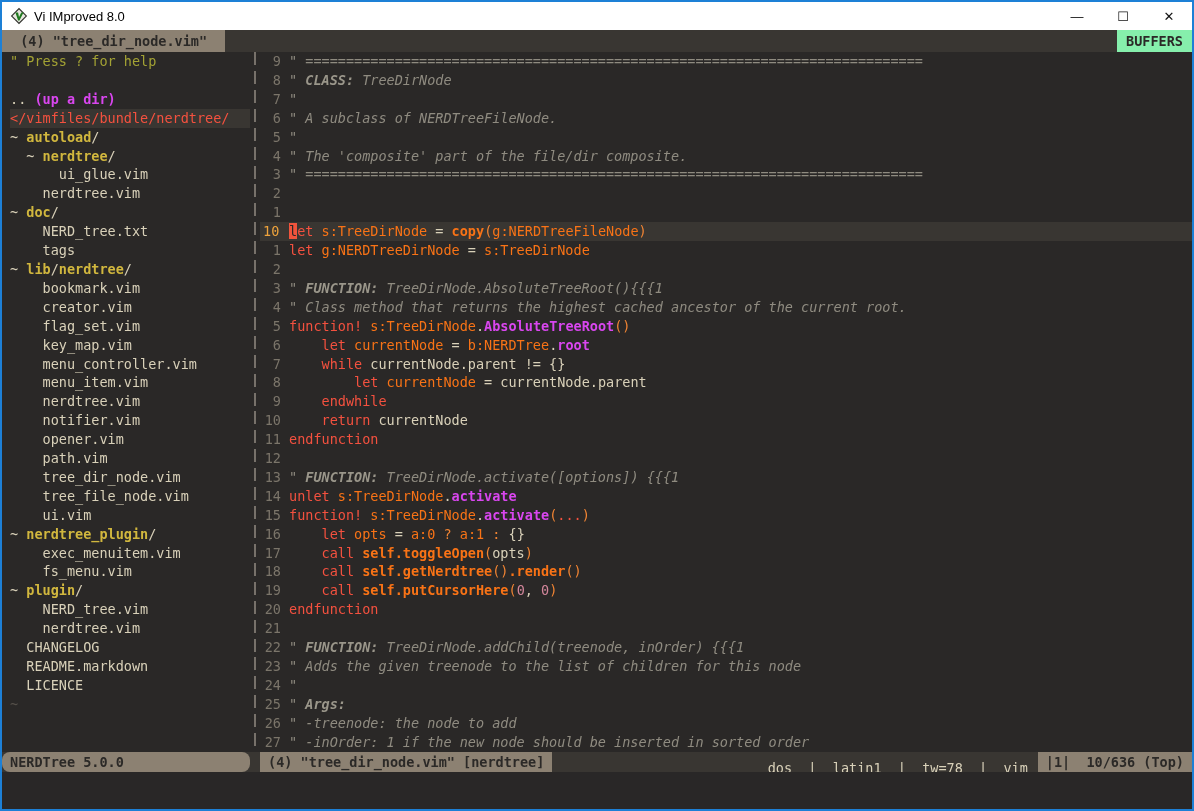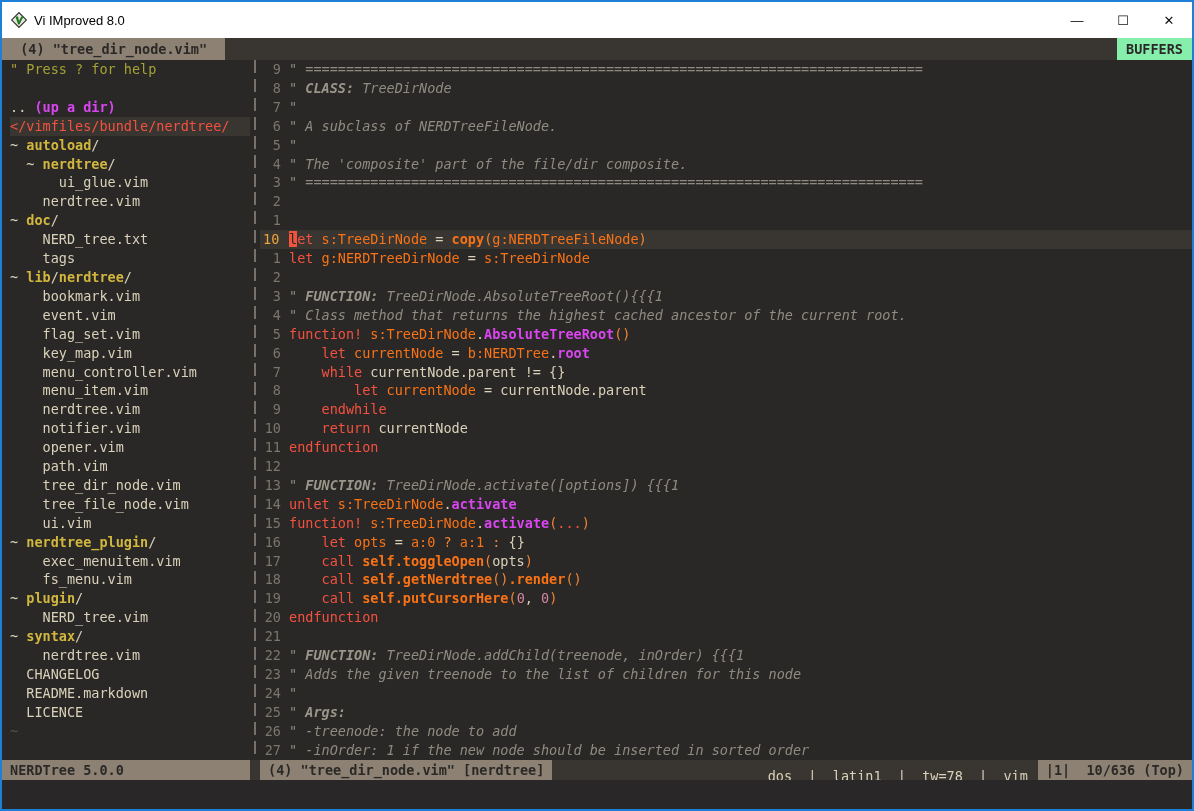--- a/index.html
+++ b/index.html
@@ -7,21 +7,21 @@
   .window {
     width:1194px; height:811px;
     border:2px solid #1d80d6;
     background:#2a2827;
     font-family:"DejaVu Sans Mono", monospace;
     position:relative; overflow:hidden;
     display:flex; flex-direction:column;
   }
   
   .titlebar {
-    height:36px; background:#ffffff; color:#000;
+    height:28px; background:#ffffff; color:#000;
     display:flex; align-items:center;
     font-family:"Liberation Sans", sans-serif; font-size:13px;
     flex:0 0 auto;
   }
   .titlebar .appicon { width:18px; height:18px; margin:0 6px 0 8px; flex:0 0 auto; }
   .titlebar .title { flex:1 1 auto; }
   .win-btn {
     width:46px; height:28px; display:flex; align-items:center; justify-content:center;
     font-size:13px; color:#111; cursor:default;
   }
@@ -71,21 +71,21 @@
   .t-help { color:#a3a234; }
   .t-root { color:#f4513f; }
   .t-tilde{ color:#55504a; }
   .t-cur  { background:#f0543c; color:#2a2827; }
   
   .statusline {
     height:20px; background:#393632; display:flex; align-items:stretch;
     font-size:13.5px; flex:0 0 auto; white-space:pre;
   }
   .st-gray { background:#8c8172; color:#2b2927; font-weight:bold; display:flex; align-items:center; padding:0 8px; }
-  .st-left { width:248px; flex:0 0 auto; }
+  .st-left { width:248px; flex:0 0 auto;border-radius:8px; }
   .st-gap  { width:10px; flex:0 0 auto; }
   .st-fill { flex:1 1 auto; }
   .st-dark { color:#d9d1b9; display:flex; align-items:center; padding:16px 10px; }
   
   .cmdline { flex:1 1 auto; background:#292727; }
 </style>
 </head>
 <body>
 
 <div class="window">
@@ -115,38 +115,37 @@
         <div class="row hl"><span class="t-root">&lt;/vimfiles/bundle/nerdtree/</span></div>
         <div class="row"><span class="t-fg">~ </span><span class="t-dir">autoload</span><span class="t-fg">/</span></div>
         <div class="row"><span class="t-fg">  ~ </span><span class="t-dir">nerdtree</span><span class="t-fg">/</span></div>
         <div class="row"><span class="t-fg">      ui_glue.vim</span></div>
         <div class="row"><span class="t-fg">    nerdtree.vim</span></div>
         <div class="row"><span class="t-fg">~ </span><span class="t-dir">doc</span><span class="t-fg">/</span></div>
         <div class="row"><span class="t-fg">    NERD_tree.txt</span></div>
         <div class="row"><span class="t-fg">    tags</span></div>
         <div class="row"><span class="t-fg">~ </span><span class="t-dir">lib</span><span class="t-fg">/</span><span class="t-dir">nerdtree</span><span class="t-fg">/</span></div>
         <div class="row"><span class="t-fg">    bookmark.vim</span></div>
-        <div class="row"><span class="t-fg">    event.vim</span></div>
+        <div class="row"><span class="t-fg">    creator.vim</span></div>
         <div class="row"><span class="t-fg">    flag_set.vim</span></div>
         <div class="row"><span class="t-fg">    key_map.vim</span></div>
         <div class="row"><span class="t-fg">    menu_controller.vim</span></div>
         <div class="row"><span class="t-fg">    menu_item.vim</span></div>
         <div class="row"><span class="t-fg">    nerdtree.vim</span></div>
         <div class="row"><span class="t-fg">    notifier.vim</span></div>
         <div class="row"><span class="t-fg">    opener.vim</span></div>
         <div class="row"><span class="t-fg">    path.vim</span></div>
         <div class="row"><span class="t-fg">    tree_dir_node.vim</span></div>
         <div class="row"><span class="t-fg">    tree_file_node.vim</span></div>
         <div class="row"><span class="t-fg">    ui.vim</span></div>
         <div class="row"><span class="t-fg">~ </span><span class="t-dir">nerdtree_plugin</span><span class="t-fg">/</span></div>
         <div class="row"><span class="t-fg">    exec_menuitem.vim</span></div>
         <div class="row"><span class="t-fg">    fs_menu.vim</span></div>
         <div class="row"><span class="t-fg">~ </span><span class="t-dir">plugin</span><span class="t-fg">/</span></div>
         <div class="row"><span class="t-fg">    NERD_tree.vim</span></div>
-        <div class="row"><span class="t-fg">~ </span><span class="t-dir">syntax</span><span class="t-fg">/</span></div>
         <div class="row"><span class="t-fg">    nerdtree.vim</span></div>
         <div class="row"><span class="t-fg">  CHANGELOG</span></div>
         <div class="row"><span class="t-fg">  README.markdown</span></div>
         <div class="row"><span class="t-fg">  LICENCE</span></div>
         <div class="row"><span class="t-tilde">~</span></div>
       </div>
     <div class="vsep">
         <div class="stripe"></div>
       </div>
     <div class="editor">

